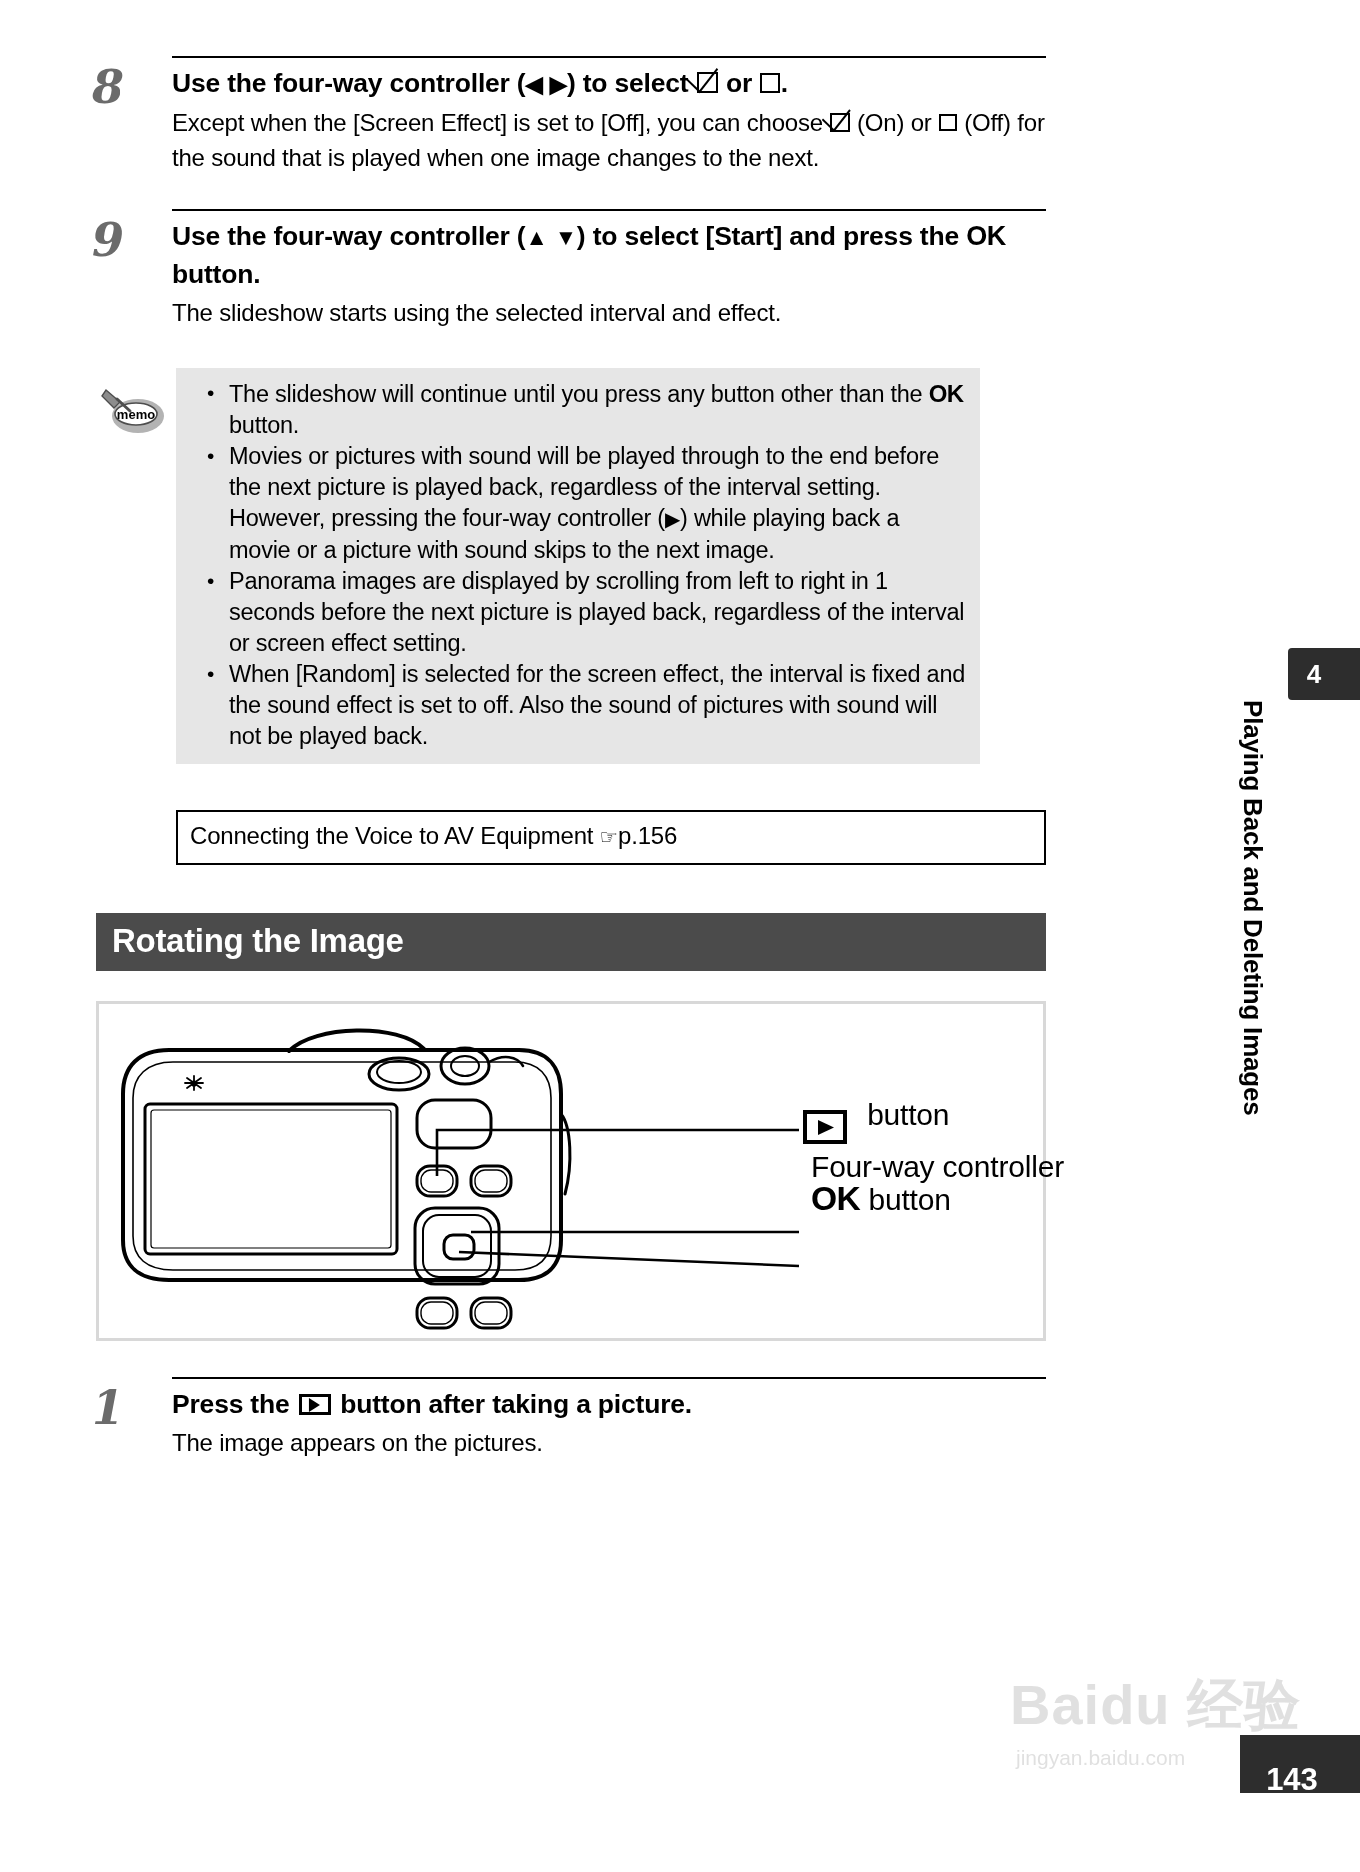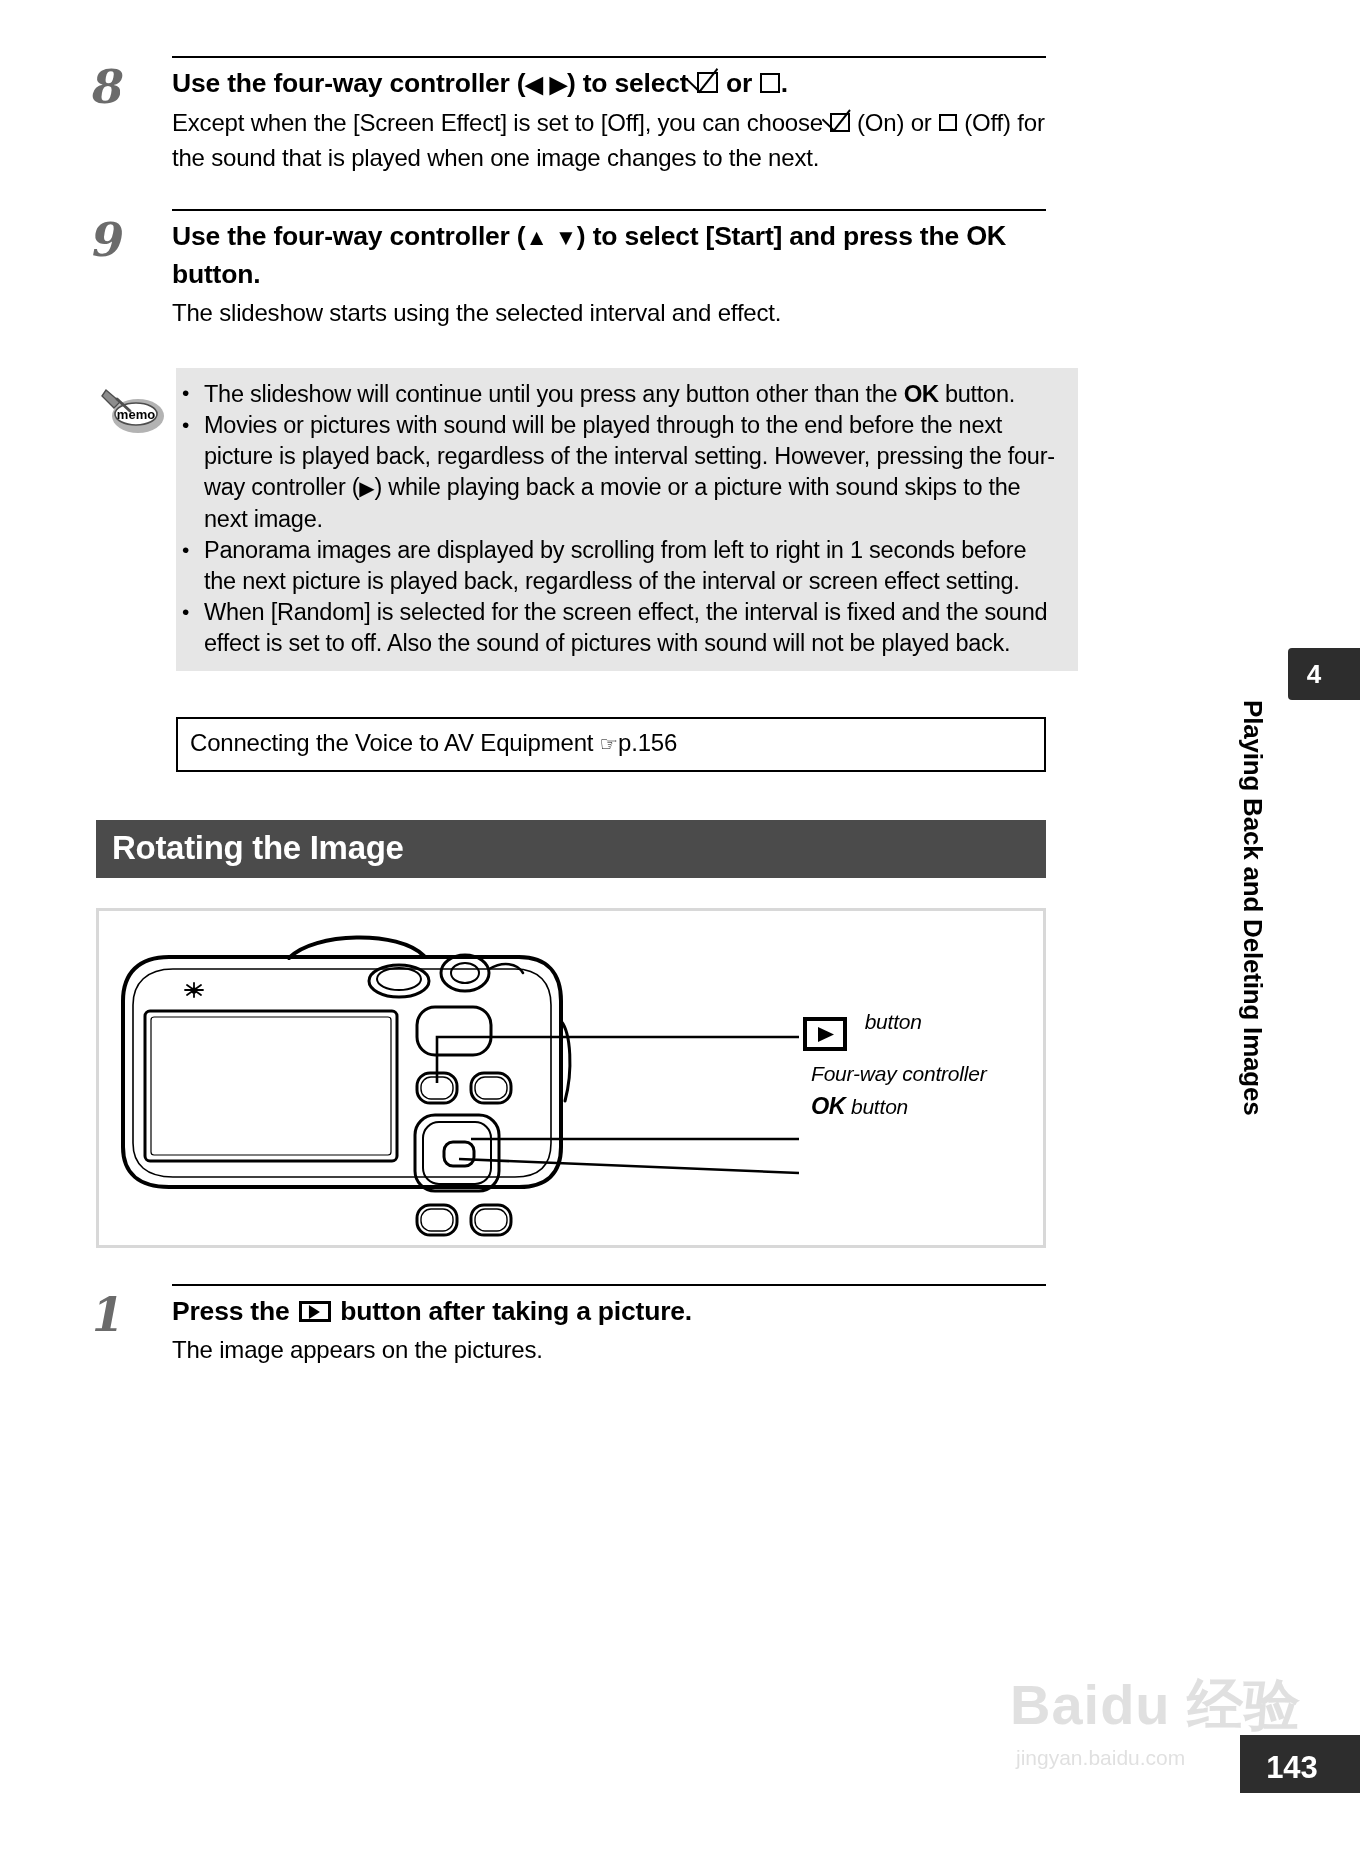--- a/index.html
+++ b/index.html
@@ -143,23 +143,23 @@
     margin-top: 38px;
   }
   #memo-icon {
     position: absolute;
     left: 4px; top: 18px;
     width: 70px; height: 50px;
   }
   #memo-box {
     margin-left: 80px;
     background: #e6e6e6;
-    padding: 10px 14px 12px 2px;
-    box-sizing: border-box;
-    width: 902px;
+    padding: 10px 14px 12px 27px;
+    box-sizing: border-box;
+    width: 804px;
   }
   ul.memo-list {
     margin: 0; padding: 0;
     list-style: none;
   }
   ul.memo-list > li {
     position: relative;
     padding-left: 26px;
     font-size: 23.5px;
     line-height: 31px;
@@ -210,25 +210,24 @@
     height: 340px;
     border: 3px solid #d8d8d8;
     box-sizing: border-box;
     position: relative;
     background: #fff;
   }
   #figure-svg { position: absolute; left: 0; top: 0; }
 
   .callout-label {
     position: absolute;
-    font-size: 21px;
+    font-size: 30px;
     line-height: 30px;
     letter-spacing: -0.2px;
     white-space: nowrap;
-    font-style: italic;
   }
   #label-play   { left: 712px; top:  96px; }
   #label-fourway{ left: 712px; top: 148px; }
   #label-ok     { left: 712px; top: 180px; }
 
   
   #step-final { margin-top: 36px; }
 
   
   #chapter-tab {
@@ -264,21 +263,21 @@
 
   
   #page-num-block {
     position: absolute;
     left: 1240px; top: 1735px;
     width: 120px; height: 58px;
     background: #2d2d2d;
   }
   #page-num {
     position: absolute;
-    left: 0; top: 4px;
+    left: 0; top: 16px;
     width: 104px; height: 58px;
     display: flex;
     align-items: center;
     justify-content: center;
     color: #fff;
     font-size: 31px;
     font-weight: bold;
   }
 
   

